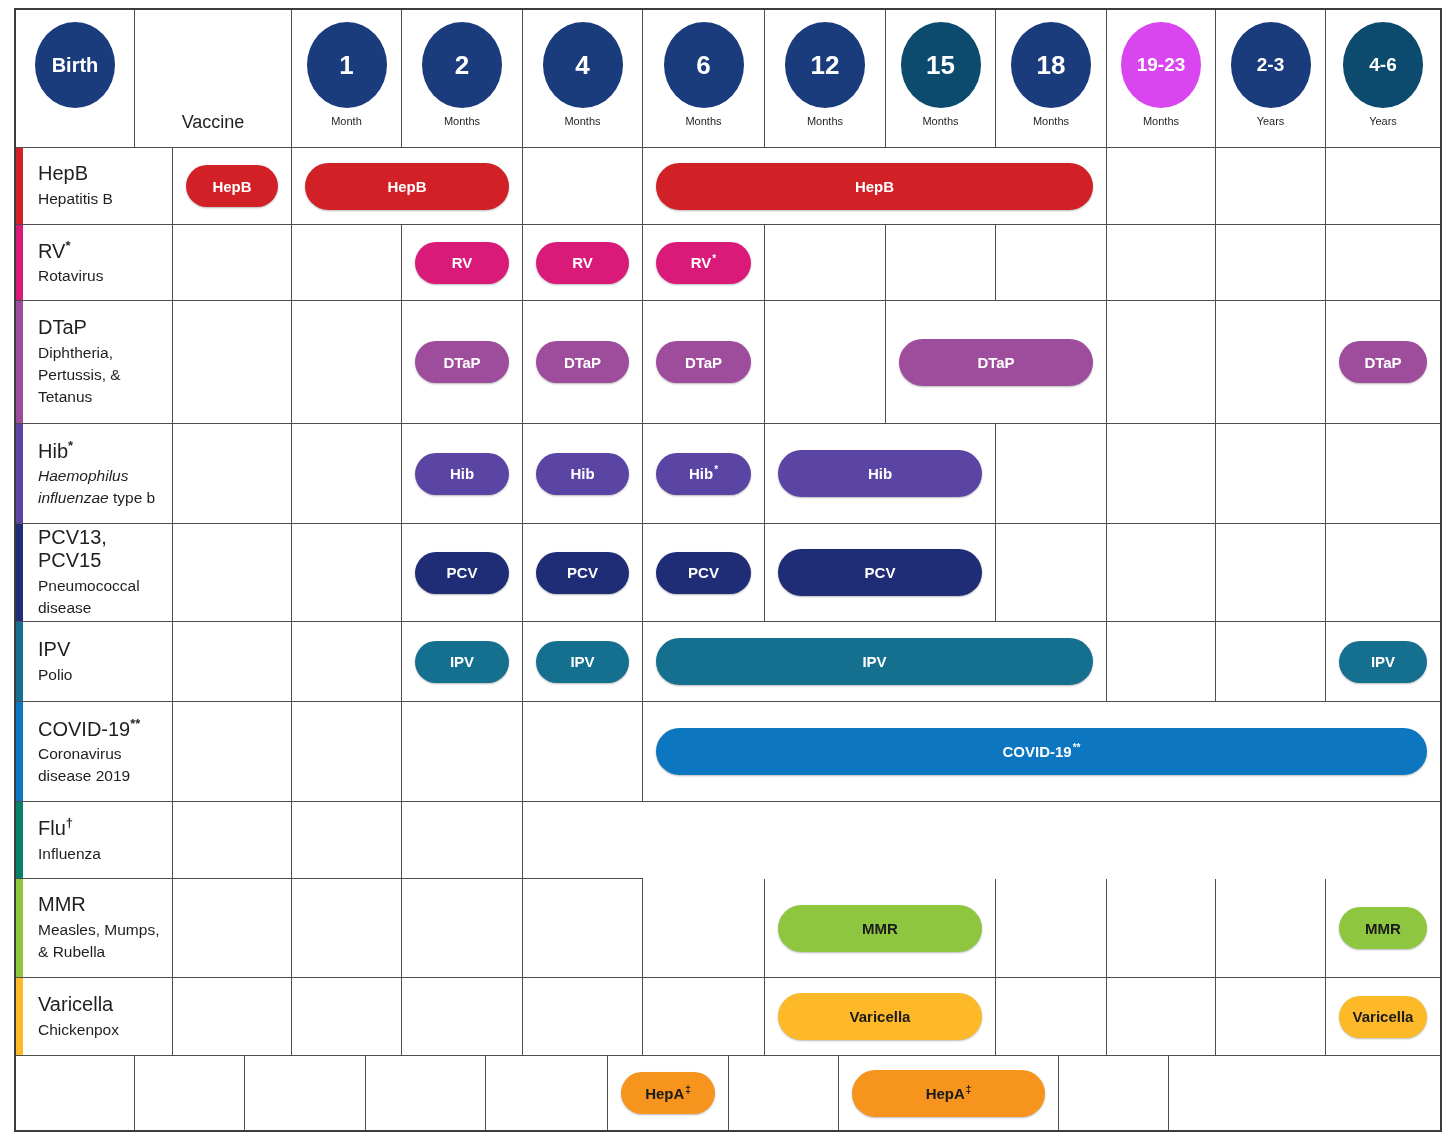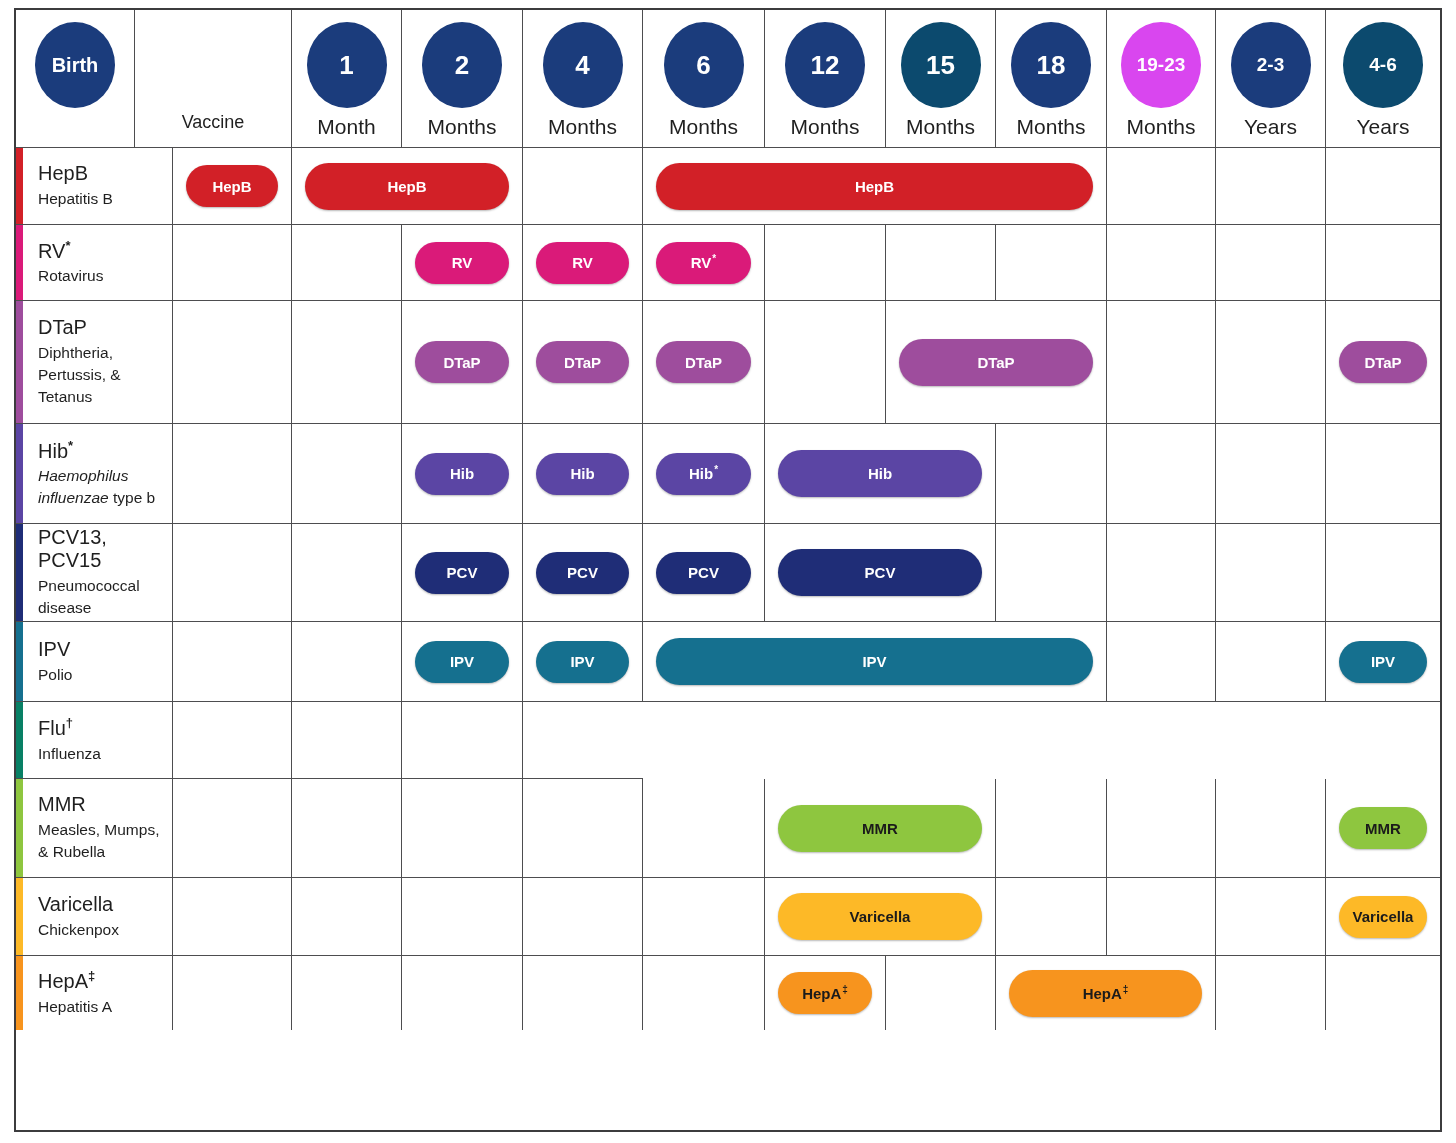--- a/index.html
+++ b/index.html
@@ -27,21 +27,21 @@
   .rh{height:138px}.r0{height:77px}.r1{height:76px}.r2{height:123px}.r3{height:100px}
   .r4{height:98px}.r5{height:80px}.r6{height:100px}.r7{height:77px}.r8{height:99px}
   .r9{height:78px}.r10{height:74px}
   
   .vhead{flex-direction:column;justify-content:flex-end;align-items:center;padding-bottom:14px;}
   .vlabel{font-size:18px;color:#1f1f1f;}
   .hcell{flex-direction:column;justify-content:flex-start;padding-top:12px;}
   .circle{width:80px;height:86px;border-radius:50%;display:flex;align-items:center;
           justify-content:center;color:#fff;font-weight:bold;}
   .f-num{font-size:26px}.f-birth{font-size:20px}.f-range{font-size:19px}
-  .hlabel{margin-top:7px;font-size:21px;color:#1f1f1f;min-height:20px;}
+  .hlabel{margin-top:7px;font-size:11px;color:#1f1f1f;min-height:20px;}
   
   .label{justify-content:flex-start;padding-left:22px;padding-right:6px;}
   .stripe{position:absolute;left:0;top:0;bottom:0;width:7px;}
   .ltitle{font-size:20px;color:#1f1f1f;margin-bottom:3px;}
   .ltitle sup{font-size:13px;font-weight:bold;}
   .lsub{font-size:15.5px;color:#1f1f1f;line-height:1.42;}
   
   .pill{height:42px;width:calc(100% - 26px);border-radius:24px;display:flex;align-items:center;
         justify-content:center;color:#fff;font-weight:bold;font-size:15px;
         box-shadow:0 1px 2px rgba(0,0,0,.28);white-space:nowrap;}
@@ -329,20 +329,39 @@
       </div>
     <div class="cell c9"></div>
     <div class="cell c10"></div>
     <div class="cell c11">
         <div class="pill" style="background-color: rgb(21, 112, 143);">
           <span>IPV</span>
         </div>
       </div>
   </div>
 
+  <div class="row r6">
+    <div class="cell c0 label">
+      <span class="stripe" style="background-color: rgb(12, 118, 192);"></span>
+      <div>
+          <div class="ltitle"><span>COVID-19</span><sup>**</sup></div>
+      <div class="lsub"><span>Coronavirus disease 2019</span></div>
+        </div>
+    </div>
+    <div class="cell c1"></div>
+    <div class="cell c2"></div>
+    <div class="cell c3"></div>
+    <div class="cell c4"></div>
+    <div class="cell s5e">
+        <div class="pill big" style="background-color: rgb(12, 118, 192);">
+          <span>COVID-19</span>
+          <sup>**</sup>
+        </div>
+      </div>
+  </div>
 
   <div class="row r7">
     <div class="cell c0 label">
       <span class="stripe" style="background-color: rgb(8, 128, 101);"></span>
       <div>
           <div class="ltitle"><span>Flu</span><sup>†</sup></div>
       <div class="lsub"><span>Influenza</span></div>
         </div>
     </div>
     <div class="cell c1"></div>
@@ -401,27 +420,20 @@
     <div class="cell c9"></div>
     <div class="cell c10"></div>
     <div class="cell c11">
         <div class="pill dark" style="background-color: rgb(253, 185, 39);">
           <span>Varicella</span>
         </div>
       </div>
   </div>
 
   <div class="row r10">
-    <div class="cell c0 label">
-      <span class="stripe" style="background-color: rgb(247, 148, 30);"></span>
-      <div>
-          <div class="ltitle"><span>HepA</span><sup>‡</sup></div>
-      <div class="lsub"><span>Hepatitis A</span></div>
-        </div>
-    </div>
     <div class="cell c1"></div>
     <div class="cell c2"></div>
     <div class="cell c3"></div>
     <div class="cell c4"></div>
     <div class="cell c5"></div>
     <div class="cell c6">
         <div class="pill dark" style="background-color: rgb(247, 148, 30);">
           <span>HepA</span>
           <sup>‡</sup>
         </div>

